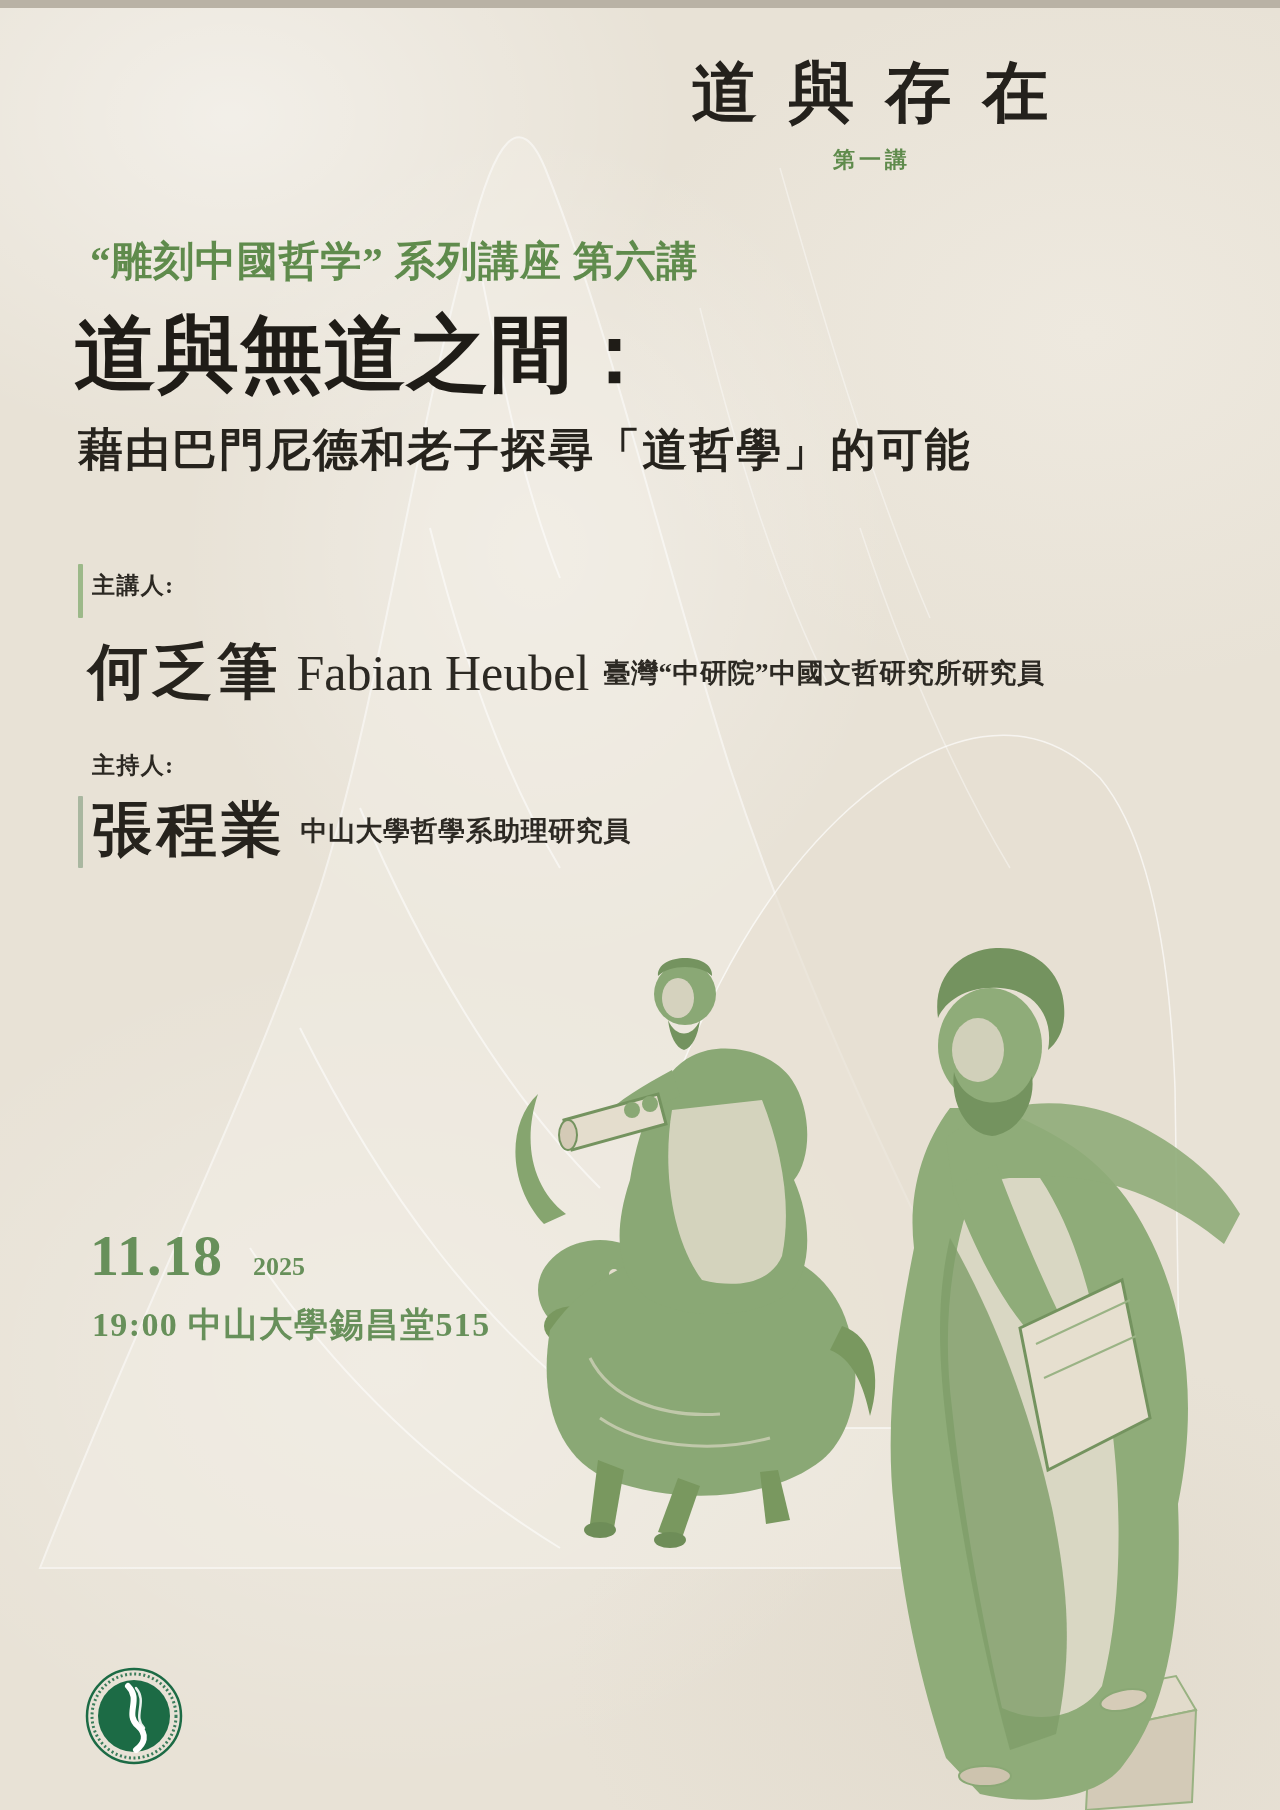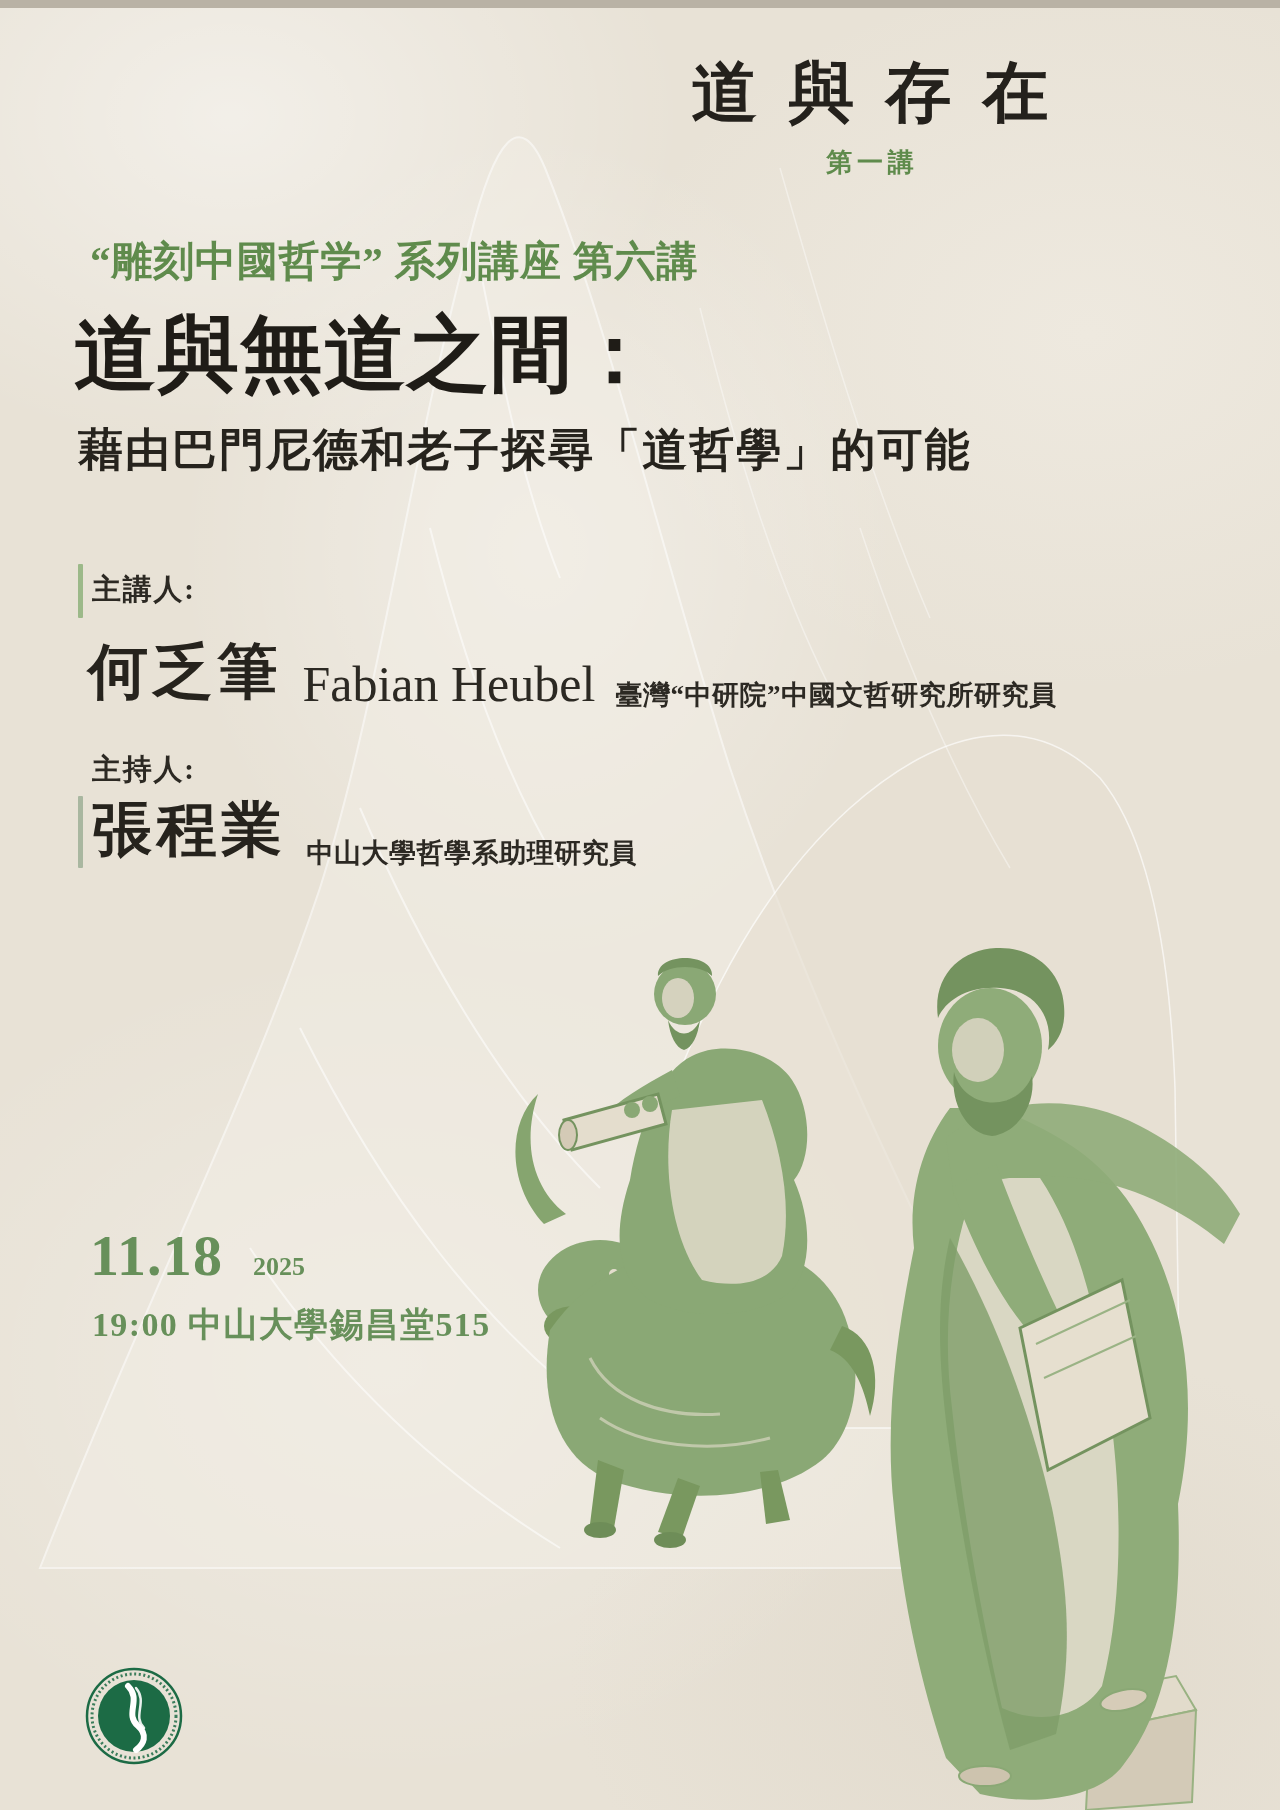--- a/index.html
+++ b/index.html
@@ -30,46 +30,46 @@
   .head-block{left:640px;top:44px;width:460px;text-align:center;}
   .head-title{
     font-size:66px;font-weight:700;letter-spacing:.47em;margin-right:-.47em;
     color:#24211c;line-height:1.25;
   }
   .head-sub{
     font-size:34px;font-weight:600;letter-spacing:.36em;margin-right:-.36em;
     color:#5f8b4c;line-height:1.5;margin-top:14px;
   }
   .head-session{
-    font-size:26px;font-weight:600;letter-spacing:.18em;margin-right:-.18em;
+    font-size:22px;font-weight:600;letter-spacing:.18em;margin-right:-.18em;
     color:#5f8b4c;margin-top:10px;
   }
 
   
   .series-line{
     left:90px;top:226px;width:700px;
     font-size:41px;font-weight:600;color:#5f8b4c;letter-spacing:.02em;
   }
 
   
   .main-title-1{
     left:74px;top:292px;width:900px;
     font-size:82px;font-weight:700;color:#1f1c17;letter-spacing:.015em;
   }
   .main-title-2{
     left:78px;top:412px;width:1000px;
     font-size:45px;font-weight:600;color:#26231d;letter-spacing:.045em;
   }
 
   
-  .section-label{font-size:29px;font-weight:600;color:#2c2923;letter-spacing:.06em;}
+  .section-label{font-size:23px;font-weight:600;color:#2c2923;letter-spacing:.06em;}
   .vbar{width:5px;background:#9cb989;border-radius:1px;}
   .speaker-label{left:92px;top:562px;}
   .speaker-bar{left:78px;top:556px;height:54px;}
-  .name-row{display:flex;align-items:flex-end;gap:20px;white-space:nowrap;}
+  .name-row{display:flex;align-items:center;gap:14px;white-space:nowrap;}
   .speaker-row{left:88px;top:624px;}
   .cjk-name{font-size:60px;font-weight:700;color:#26231d;letter-spacing:.08em;}
   .latin-name{font-size:50px;font-weight:500;color:#2c2923;}
   .affiliation{font-size:27px;font-weight:600;color:#2c2923;letter-spacing:.02em;}
   .host-label{left:92px;top:742px;}
   .host-bar{left:78px;top:788px;height:72px;background:#a9b7a0;}
   .host-row{left:92px;top:782px;}
 
   
   .date-row{left:90px;top:1214px;display:flex;align-items:baseline;gap:30px;color:#67905a;}

